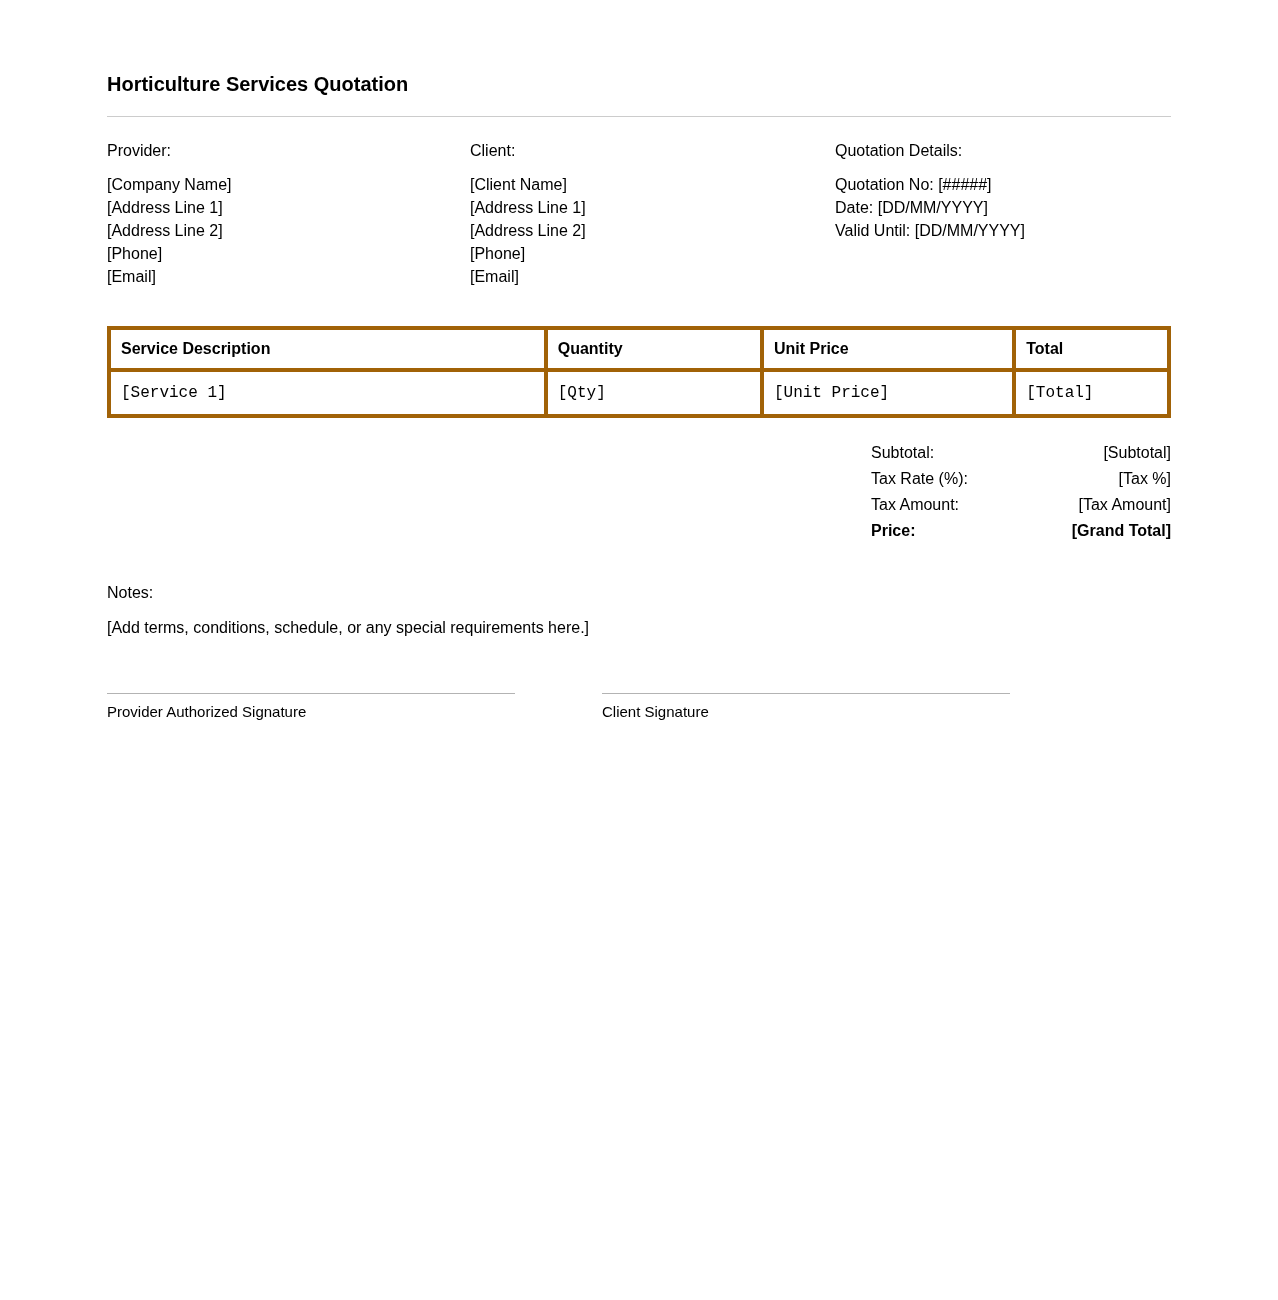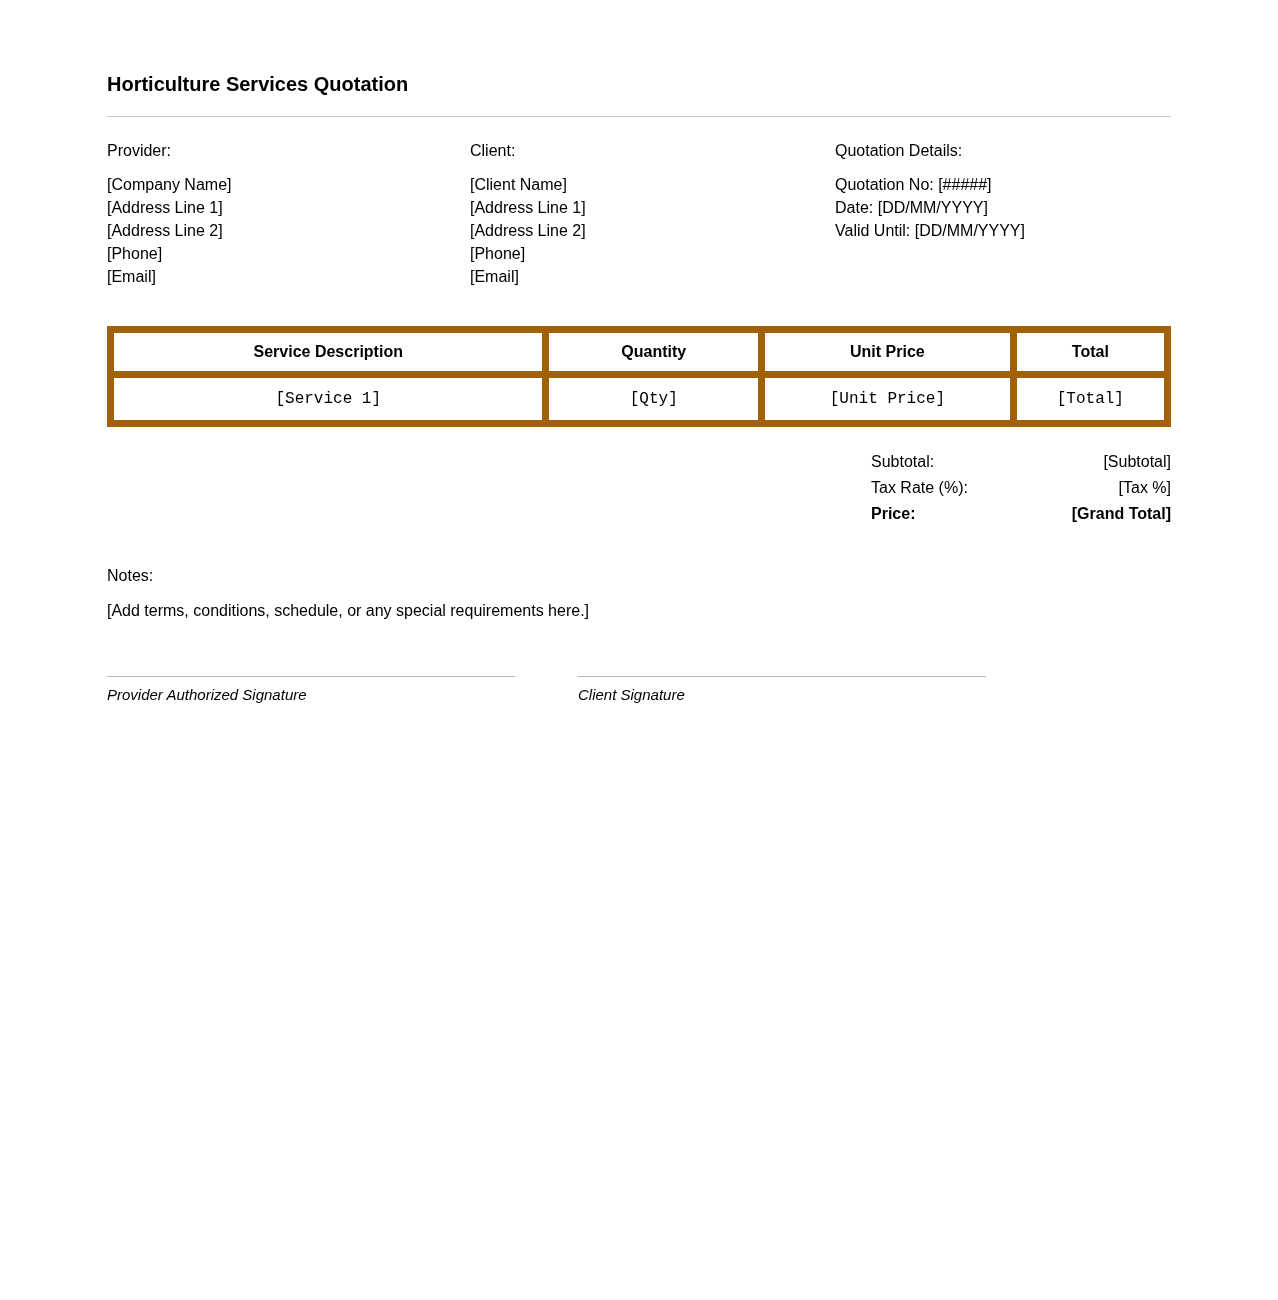--- a/index.html
+++ b/index.html
@@ -34,22 +34,22 @@
   .info-label { margin-bottom: 13px; line-height: 18px; }
   .info-line  { line-height: 23px; }
 
   table.services {
     width: 100%;
     border-collapse: collapse;
     table-layout: fixed;
     margin-top: 38px;
   }
   .services th, .services td {
-    border: 7px solid #a16207;
-    text-align: center;
+    border: 4px solid #a16207;
+    text-align: left;
     vertical-align: middle;
     font-size: 16px;
   }
   .services th { font-weight: bold; padding: 10px 10px; }
   .services td { font-weight: normal; padding: 12px 10px; font-family: Liberation Mono, monospace; }
   .col-desc  { width: 41.2%; }
   .col-qty   { width: 20.4%; }
   .col-price { width: 23.8%; }
   .col-total { width: 14.6%; }
 
@@ -64,23 +64,22 @@
     line-height: 26px;
   }
   .totals-row.bold { font-weight: bold; }
 
   .notes { margin-top: 40px; }
   .notes-label { font-weight: normal; line-height: 18px; }
   .notes-body  { margin: 16px 0 0 0; line-height: 19px; }
 
   .signatures {
     display: flex;
-    gap: 63px;
+    gap: 87px;
     margin-top: 56px;
-    font-style: italic;
   }
   .sig-block { width: 408px; }
   .sig-line  { border-top: 1px solid #b3b3b3; height: 0; }
   .sig-label { margin-top: 9px; font-size: 15px; line-height: 18px; }
 </style>
 </head>
 <body>
 
 <div class="page">
 
@@ -143,20 +142,24 @@
 
   <div class="totals">
     <div class="totals-row">
       <span>Subtotal:</span>
       <span>[Subtotal]</span>
     </div>
     <div class="totals-row">
       <span>Tax Rate (%):</span>
       <span>[Tax %]</span>
     </div>
+    <div class="totals-row">
+      <span>Tax Amount:</span>
+      <span>[Tax Amount]</span>
+    </div>
     <div class="totals-row bold">
       <span>Price:</span>
       <span>[Grand Total]</span>
     </div>
   </div>
 
   <div class="notes">
     <div class="notes-label">Notes:</div>
     <p class="notes-body">[Add terms, conditions, schedule, or any special requirements here.]</p>
   </div>

